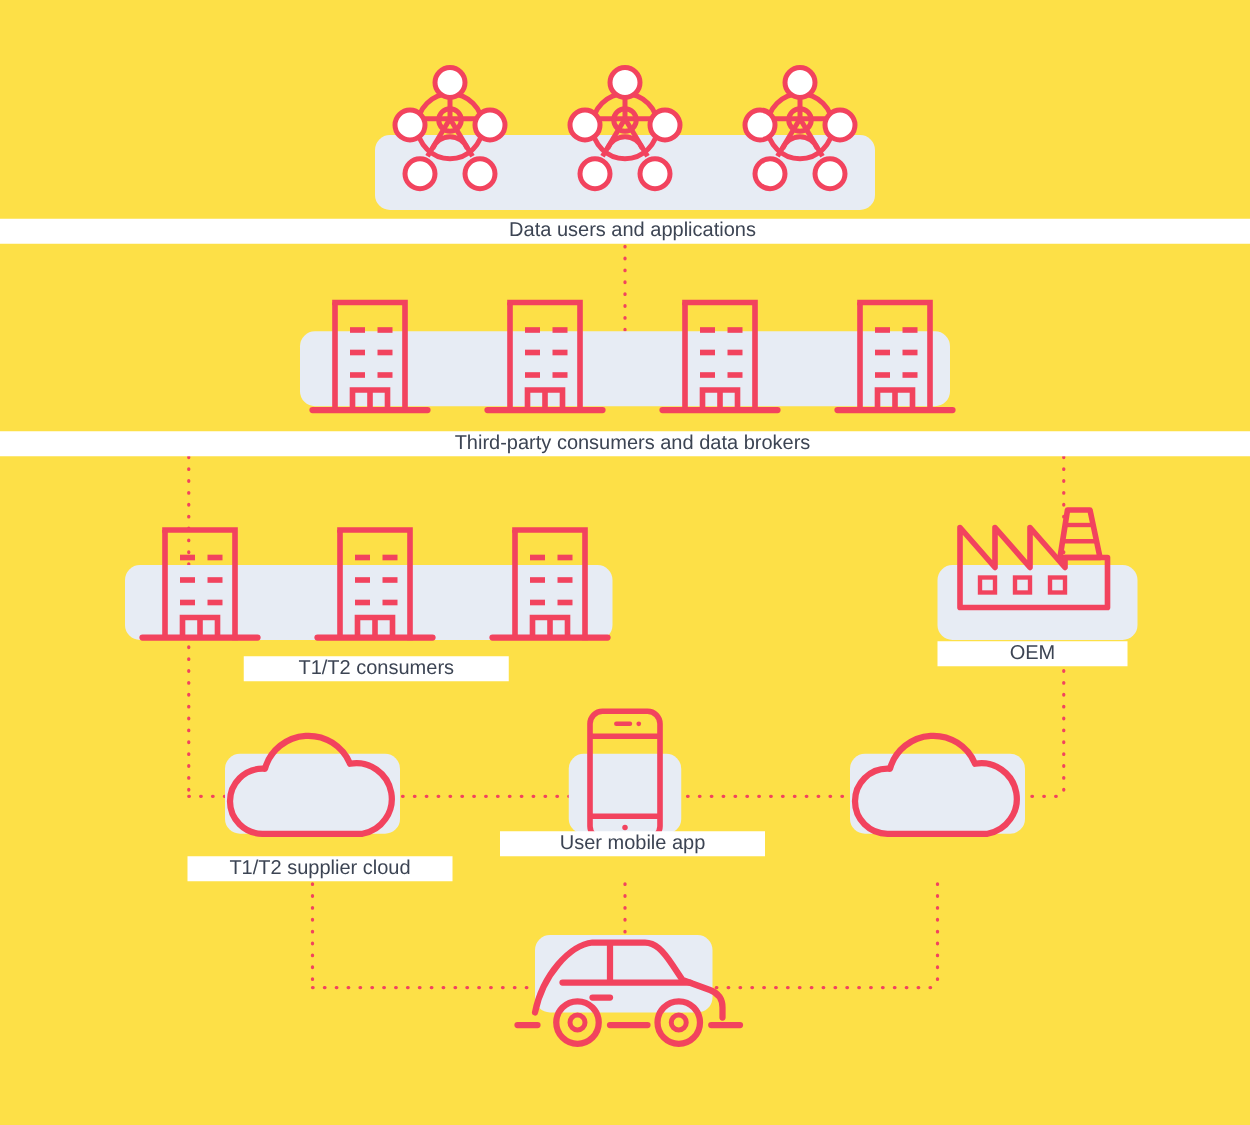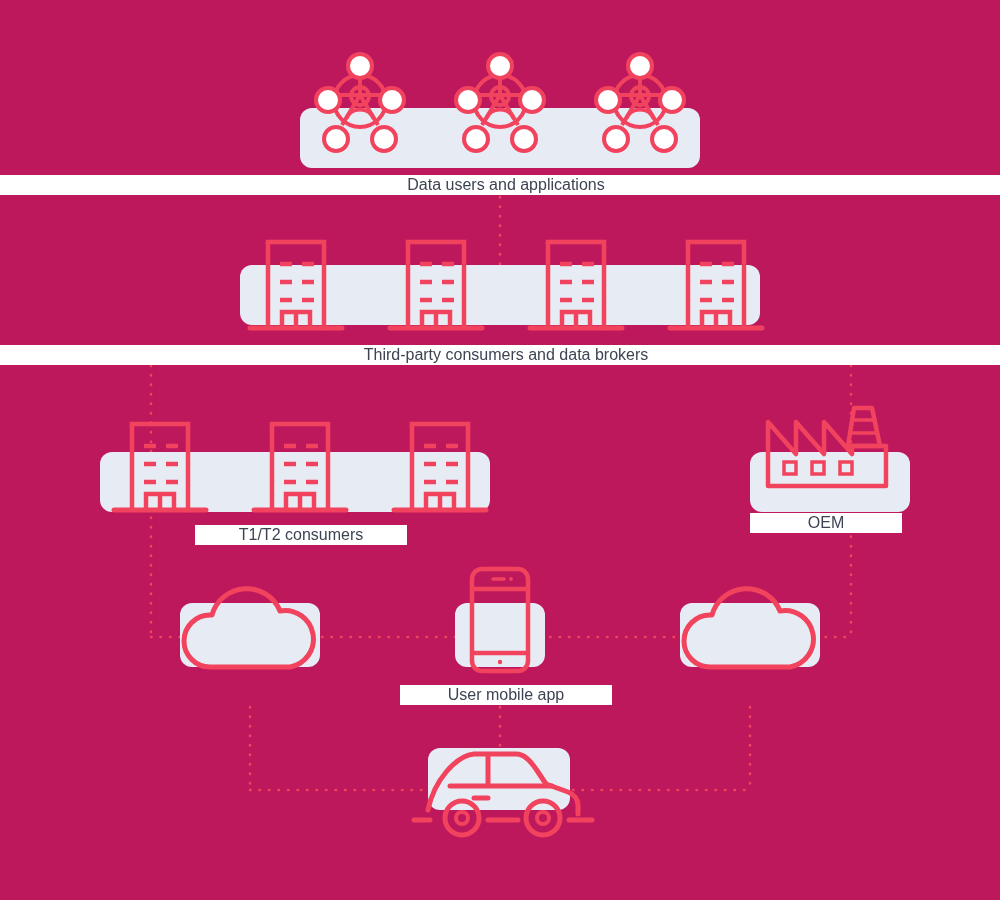--- a/index.html
+++ b/index.html
@@ -11,21 +11,21 @@
   body {
     width: 1000px;
     height: 900px;
     overflow: hidden;
     font-family: "Liberation Sans", "DejaVu Sans", sans-serif;
   }
   #diagram-root {
     position: relative;
     width: 1000px;
     height: 900px;
-    background: #be185d;
+    background: #fde047;
   }
   #diagram-svg {
     position: absolute;
     top: 0;
     left: 0;
     width: 1000px;
     height: 900px;
     display: block;
   }
   .tier-label {
@@ -215,18 +215,19 @@
   </svg>
 
   <div class="tier-label" style="left:0; width:1000px; top:175px;">Data users and applications</div>
 
   <div class="tier-label" style="left:0; width:1000px; top:345px;">Third-party consumers and data brokers</div>
 
   <div class="tier-label" style="left:195px; width:200px; top:525px;">T1/T2 consumers</div>
 
   <div class="tier-label" style="left:750px; width:140px; top:513px;">OEM</div>
 
-
-  <div class="tier-label" style="left:400px; width:200px; top:685px;">User mobile app</div>
+  <div class="tier-label" style="left:150px; width:200px; top:685px;">T1/T2 supplier cloud</div>
+
+  <div class="tier-label" style="left:400px; width:200px; top:665px;">User mobile app</div>
 
 
 
 </div>
 
 </body></html>

